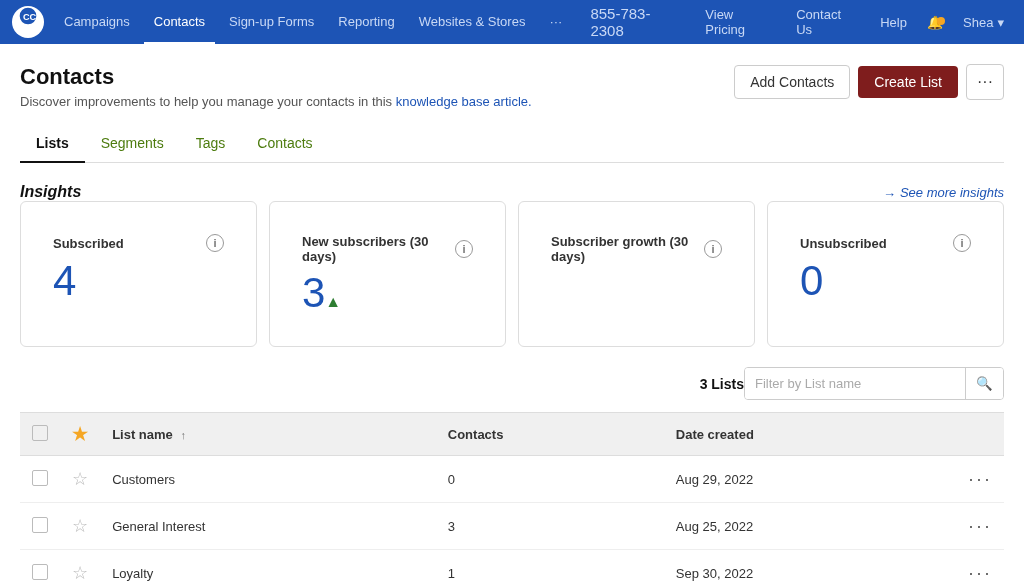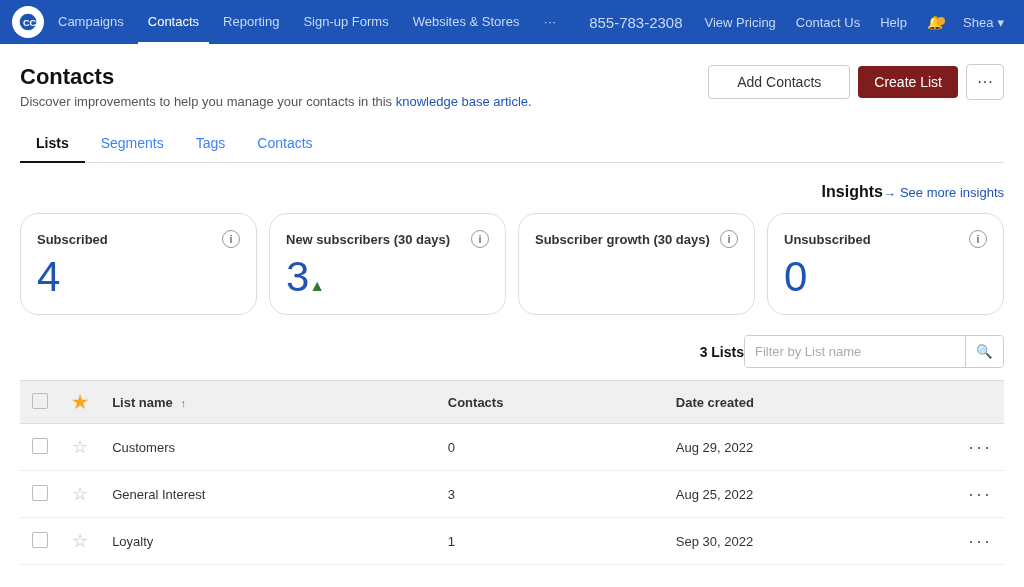--- a/index.html
+++ b/index.html
@@ -11,22 +11,22 @@
       display: flex;
       align-items: center;
       height: 44px;
       padding: 0 12px;
       gap: 4px;
     }
     .nav-logo {
       width: 32px; height: 32px;
       background: #fff;
       border-radius: 50%;
-      display: flex; align-items: center; justify-content: center;
-      margin-right: 0;
+      display: flex; justify-content: center;
+      margin-right: 6px;
       flex-shrink: 0;
     }
     .nav-logo svg { width: 20px; height: 20px; }
     .nav-link {
       color: #c8d8f5;
       padding: 0 10px;
       height: 44px;
       display: flex; align-items: center;
       font-size: 13px;
       cursor: pointer;
@@ -63,21 +63,21 @@
       margin-bottom: 16px;
     }
     .page-title { font-size: 22px; font-weight: 700; color: #111; }
     .page-subtitle { font-size: 13px; color: #555; margin-top: 4px; }
     .page-subtitle a { color: #1d54b5; text-decoration: none; }
     .header-actions { display: flex; gap: 8px; align-items: center; }
     .btn-secondary {
       border: 1px solid #ccc;
       background: #fff;
       color: #333;
-      padding: 8px 28px;
+      padding: 8px 15px;
       border-radius: 4px;
       cursor: pointer;
       font-size: 14px;
     }
     .btn-primary {
       background: #7f1d1d;
       color: #fff;
       border: none;
       padding: 8px 16px;
       border-radius: 4px;
@@ -96,42 +96,43 @@
 
     
     .tabs {
       display: flex;
       border-bottom: 1px solid #ddd;
       margin-bottom: 20px;
     }
     .tab {
       padding: 10px 16px;
       cursor: pointer;
-      color: #3b82f6;
+      color: #4d7c0f;
       font-size: 14px;
       border-bottom: 2px solid transparent;
       margin-bottom: -1px;
     }
     .tab.active { color: #111; font-weight: 600; border-bottom: 2px solid #111; }
 
     
     .insights-section { margin-bottom: 20px; }
     .insights-header {
       display: flex;
       align-items: center;
-      justify-content: flex-end;
-      margin-bottom: 12px;
+      justify-content: space-between;
+      margin-bottom: 0;
+      font-style: italic;
     }
     .insights-title { font-size: 16px; font-weight: 600; color: #111; }
     .see-more-link { color: #1d54b5; font-size: 13px; text-decoration: none; display: flex; align-items: center; gap: 4px; cursor: pointer; }
     .insight-cards { display: grid; grid-template-columns: repeat(4, 1fr); gap: 12px; }
     .insight-card {
       border: 1px solid #ddd;
-      border-radius: 18px;
-      padding: 16px;
+      border-radius: 6px;
+      padding: 32px;
       background: #fff;
     }
     .insight-label {
       display: flex;
       align-items: center;
       justify-content: space-between;
       font-size: 13px;
       font-weight: 600;
       color: #333;
       margin-bottom: 8px;
@@ -242,22 +243,22 @@
 
 <nav class="top-nav">
   <div class="nav-logo">
     <svg viewBox="0 0 24 24" fill="#1d54b5">
       <circle cx="12" cy="12" r="10" fill="#1d54b5"></circle>
       <text x="6" y="17" font-size="11" fill="white" font-weight="bold">CC</text>
     </svg>
   </div>
   <div class="nav-link">Campaigns</div>
   <div class="nav-link active">Contacts</div>
+  <div class="nav-link">Sign-up Forms</div>
   <div class="nav-link">Reporting</div>
-  <div class="nav-link">Sign-up Forms</div>
   <div class="nav-link">Websites &amp; Stores</div>
   <div class="nav-link">···</div>
   <div class="nav-spacer"></div>
   <div class="nav-phone">855-783-2308</div>
   <div class="nav-right-item">View Pricing</div>
   <div class="nav-right-item">Contact Us</div>
   <div class="nav-right-item">Help</div>
   <div class="nav-right-item nav-bell">
     <span>🔔</span>
     <div class="nav-bell-dot"></div>

